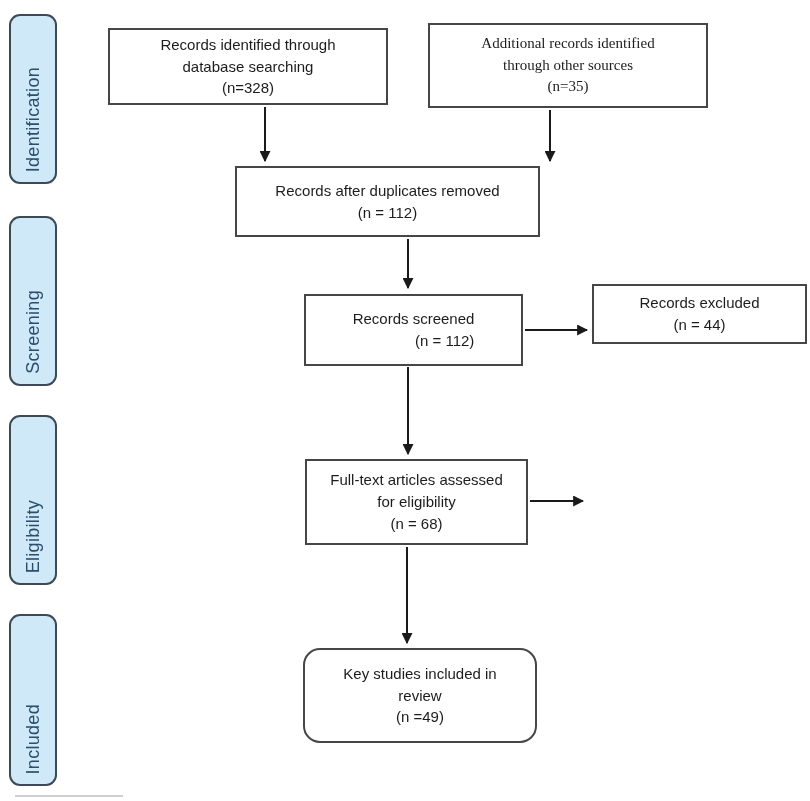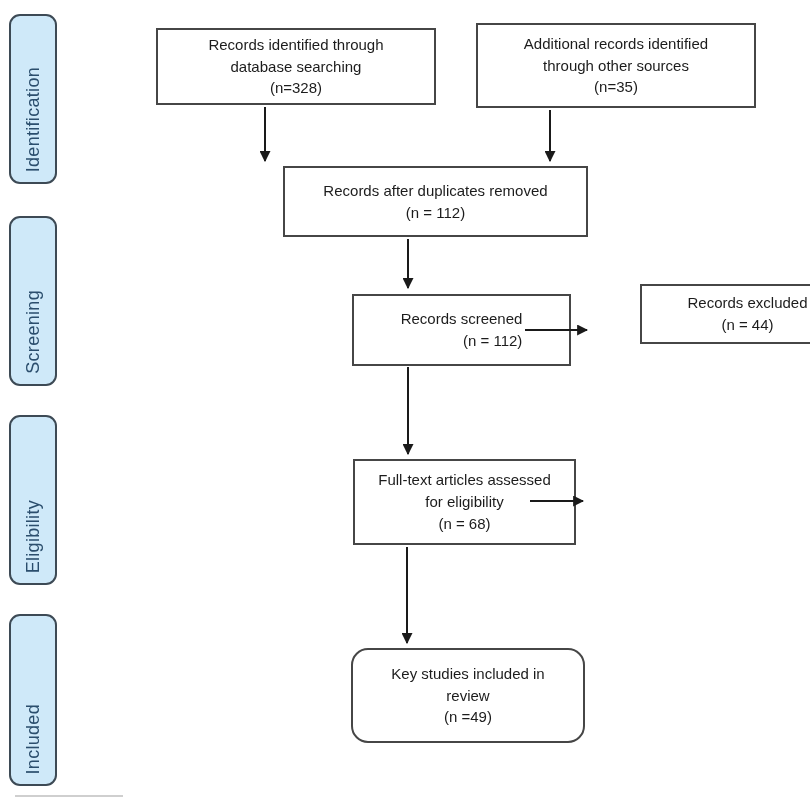--- a/index.html
+++ b/index.html
@@ -55,24 +55,23 @@
     border: 2px solid var(--node-border, #464646);
     color: var(--node-text, #1c1c1c);
     font-size: 15px;
     line-height: 1.45;
     text-align: center;
     white-space: pre-line;
     display: flex;
     align-items: center;
     justify-content: center;
     padding: 4px 8px;
-    margin-left: 48px;
   }
   .node-records-identified { left: 108px; top: 28px;  width: 280px; height: 77px; }
-  .node-additional-records { left: 428px; top: 23px;  width: 280px; height: 85px; }
+  .node-additional-records { left: 428px; top: 23px;  width: 280px; height: 85px; font-family: Liberation Serif, serif; }
   .node-duplicates-removed { left: 235px; top: 166px; width: 305px; height: 71px; }
   .node-records-screened   { left: 304px; top: 294px; width: 219px; height: 72px; text-align: right; }
   .node-records-excluded   { left: 592px; top: 284px; width: 215px; height: 60px; }
   .node-fulltext-assessed  { left: 305px; top: 459px; width: 223px; height: 86px; }
   .node-fulltext-excluded  { left: 588px; top: 463px; width: 212px; height: 77px; }
   .node-key-studies        { left: 303px; top: 648px; width: 234px; height: 95px; border-radius: 17px; }
 
   .overlay {
     position: absolute;
     left: 0;

